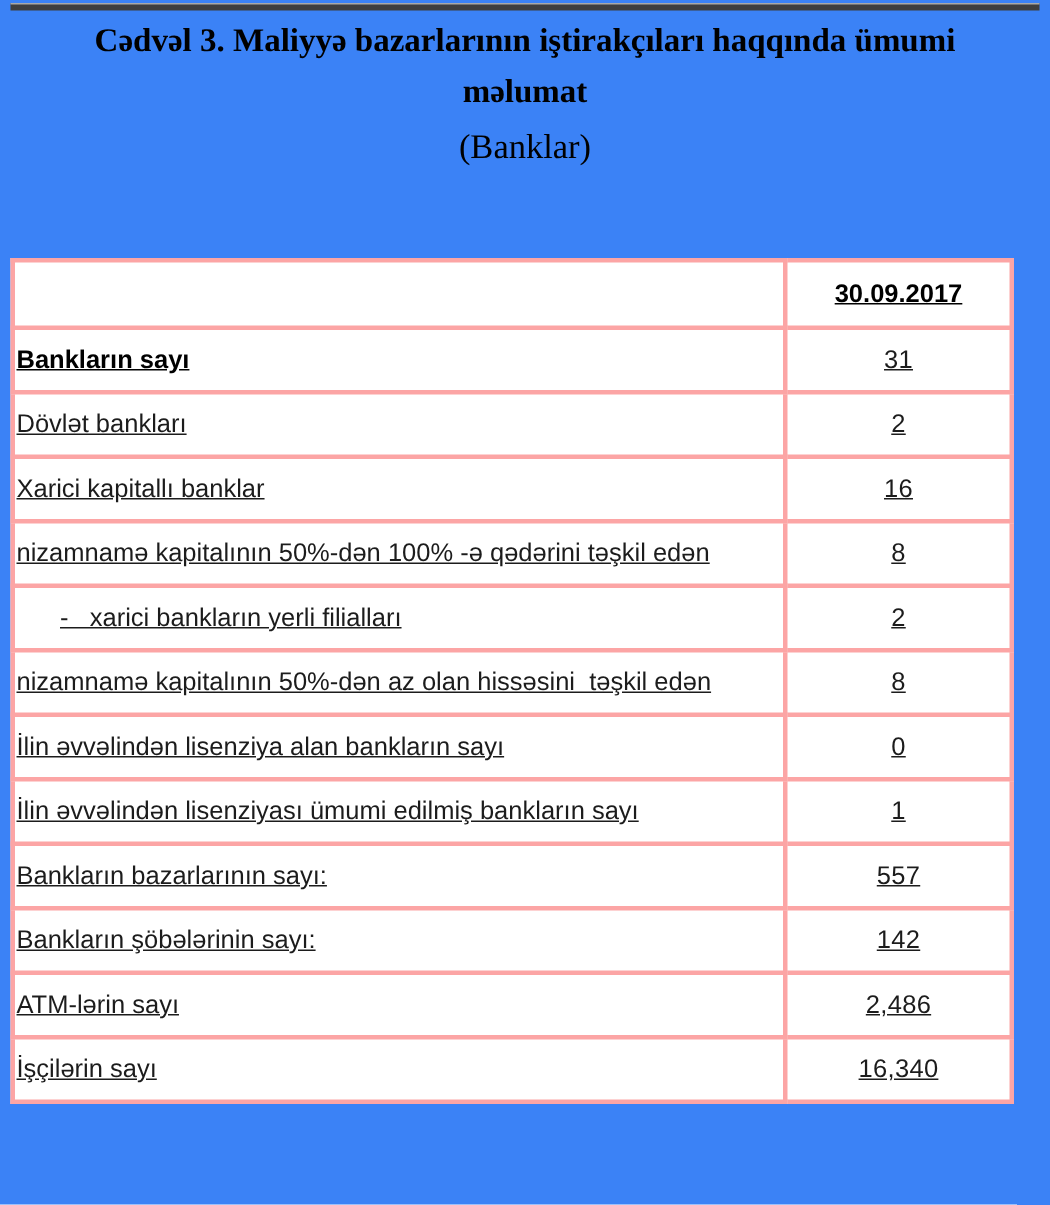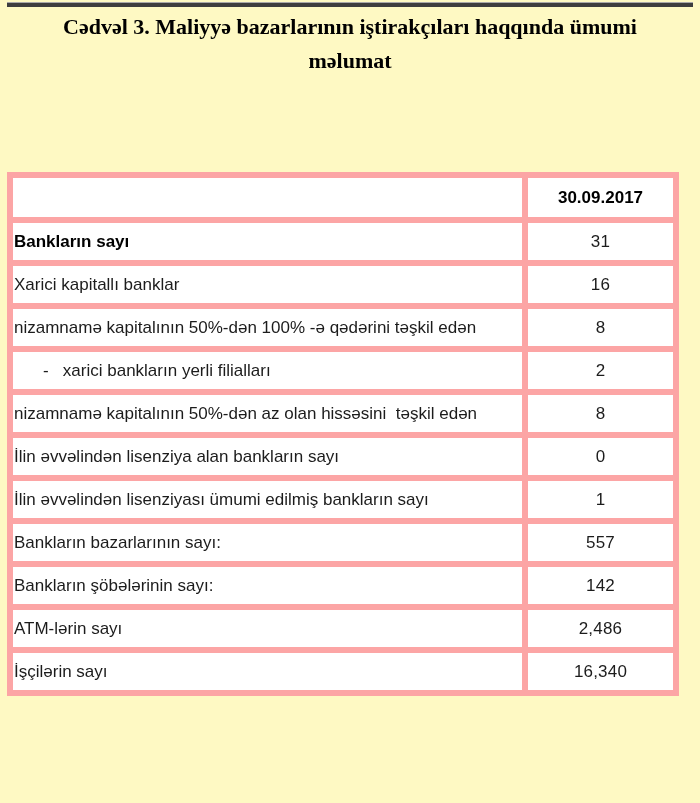--- a/index.html
+++ b/index.html
@@ -6,21 +6,21 @@
   html, body { margin: 0; padding: 0; }
   body {
     width: 700px;
     height: 803px;
     background: #ffffff;
     font-family: "Liberation Sans", sans-serif;
     color: #111111;
     overflow: hidden;
     position: relative;
   }
-  .page { position: relative; width: 700px; height: 803px; background: #fef9c3; }
+  .page { position: relative; width: 700px; height: 803px; background: #3b82f6; }
 
   .top-rule {
     position: absolute;
     top: 2px;
     left: 7px;
     width: 686px;
     height: 5px;
     background: #3e3e3e;
     border-top: 1px solid #a9a9a9;
   }
@@ -58,23 +58,24 @@
     border-collapse: collapse;
     table-layout: fixed;
     border: 2px solid #000000;
     background: #ffffff;
   }
   col.c-label { width: 515px; }
   col.c-value { width: 151px; }
 
   table.banks th,
   table.banks td {
-    border: 6px solid #fca5a5;
+    border: 3px solid #fca5a5;
     padding: 1px;
     vertical-align: middle;
+    text-decoration: underline;
   }
   table.banks th.value-head,
   table.banks td.value-cell {
     border-left: 2px solid #000000;
     text-align: center;
   }
 
   thead th {
     height: 45px;
     font-size: 17px;
@@ -97,36 +98,41 @@
 </style>
 </head>
 <body>
 
 <div class="page">
 
   <div class="top-rule"></div>
 
   <div class="title">Cədvəl 3. Maliyyə bazarlarının iştirakçıları haqqında ümumi məlumat</div>
 
+  <div class="subtitle">(Banklar)</div>
 
   <table class="banks">
     <colgroup>
       <col class="c-label">
       <col class="c-value">
     </colgroup>
     <thead>
       <tr>
         <th class="label-head"></th>
         <th class="value-head">30.09.2017</th>
       </tr>
     </thead>
     <tbody>
         <tr>
           <td class="label-cell bold">Bankların sayı</td>
           <td class="value-cell">31</td>
+        </tr>
+        <tr>
+          <td class="label-cell">Dövlət bankları</td>
+          <td class="value-cell">2</td>
         </tr>
         <tr>
           <td class="label-cell">Xarici kapitallı banklar</td>
           <td class="value-cell">16</td>
         </tr>
         <tr>
           <td class="label-cell">nizamnamə kapitalının 50%-dən 100% -ə qədərini təşkil edən</td>
           <td class="value-cell">8</td>
         </tr>
         <tr>

